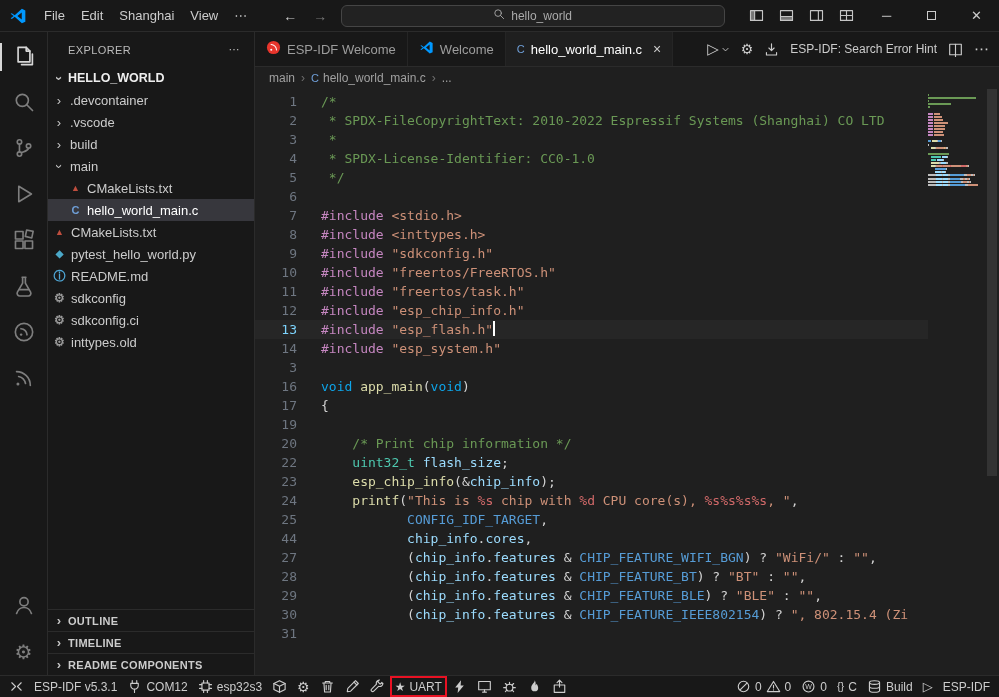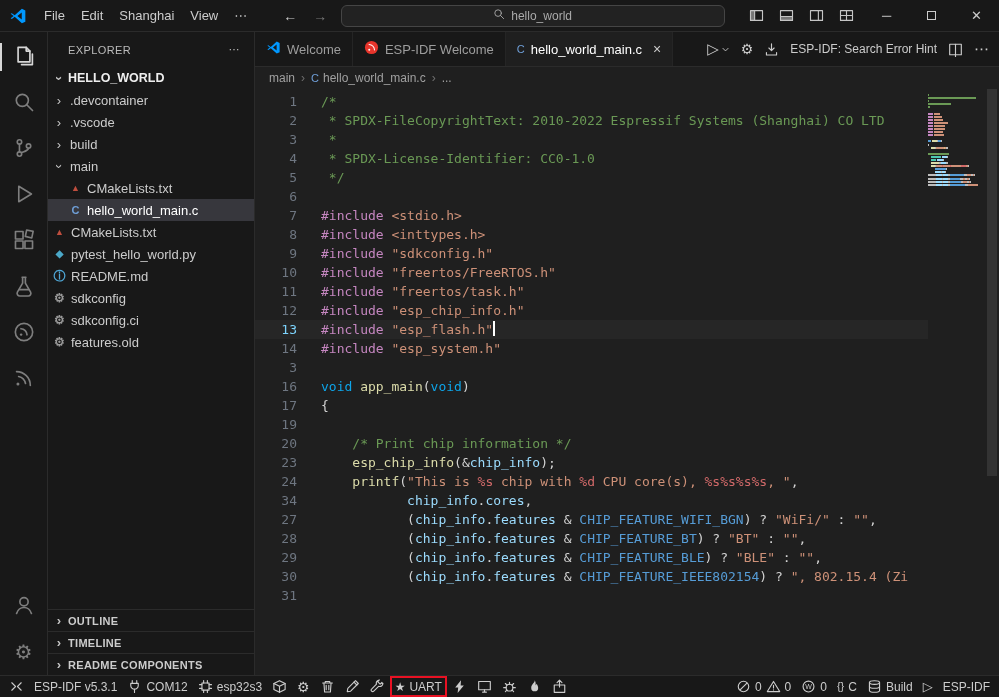--- a/index.html
+++ b/index.html
@@ -264,21 +264,21 @@
         <div class="tree-row" style="padding-left: 4px;">
           <span class="icon file-ic" style="color: rgb(154, 154, 154); font-size: 12px;">⚙</span>
           <span>sdkconfig</span>
         </div>
         <div class="tree-row" style="padding-left: 4px;">
           <span class="icon file-ic" style="color: rgb(154, 154, 154); font-size: 12px;">⚙</span>
           <span>sdkconfig.ci</span>
         </div>
         <div class="tree-row" style="padding-left: 4px;">
           <span class="icon file-ic" style="color: rgb(154, 154, 154); font-size: 12px;">⚙</span>
-          <span>features.old</span>
+          <span>inttypes.old</span>
         </div>
       </div>
     <div class="spacer"></div>
     <div>
         <div class="panel-row">
           <span class="chev">›</span>
           <span>OUTLINE</span>
         </div>
         <div class="panel-row">
           <span class="chev">›</span>
@@ -287,33 +287,33 @@
         <div class="panel-row">
           <span class="chev">›</span>
           <span>README COMPONENTS</span>
         </div>
       </div>
   </div>
 
   <div class="editor">
     <div class="tabbar">
       <div class="tabs">
-          <div class="tab">
-            <span class="icon"><svg width="15" height="15" viewBox="0 0 24 24">
-                <path fill="#0098ff" d="M17.2 2.4 7.6 11.1 3.8 8.2 2.2 9l4 3-4 3 1.6.9 3.8-2.9 9.6 8.7 4.6-2.2V4.6zM17 7.2v9.6L11.2 12z"></path>
-              </svg></span>
-            <span>Welcome</span>
-          </div>
           <div class="tab">
             <span class="icon"><svg width="15" height="15" viewBox="0 0 16 16">
                 <circle cx="8" cy="8" r="7" fill="#e7352c"></circle>
                 <path d="M5.4 4.8a6.2 6.2 0 0 1 5.8 5.8" fill="none" stroke="#fff" stroke-width="1.1" stroke-linecap="round"></path>
                 <circle cx="5.6" cy="10.4" r="1.1" fill="#fff"></circle>
               </svg></span>
             <span>ESP-IDF Welcome</span>
+          </div>
+          <div class="tab">
+            <span class="icon"><svg width="15" height="15" viewBox="0 0 24 24">
+                <path fill="#0098ff" d="M17.2 2.4 7.6 11.1 3.8 8.2 2.2 9l4 3-4 3 1.6.9 3.8-2.9 9.6 8.7 4.6-2.2V4.6zM17 7.2v9.6L11.2 12z"></path>
+              </svg></span>
+            <span>Welcome</span>
           </div>
           <div class="tab active">
             <span class="icon" style="color: rgb(111, 159, 216); font-size: 11px;">C</span>
             <span>hello_world_main.c</span>
             <span class="close">×</span>
           </div>
         </div>
       <div class="editor-actions">
           <span class="ea-item">
             <span class="icon" style="font-size: 15px;">▷</span>
@@ -377,23 +377,25 @@
           <div class="code-line"><span class="line-number">10</span><span class="line-text"><span class="tk-d">#include</span><span class="tk-p"> </span><span class="tk-s">"freertos/FreeRTOS.h"</span></span></div>
           <div class="code-line"><span class="line-number">11</span><span class="line-text"><span class="tk-d">#include</span><span class="tk-p"> </span><span class="tk-s">"freertos/task.h"</span></span></div>
           <div class="code-line"><span class="line-number">12</span><span class="line-text"><span class="tk-d">#include</span><span class="tk-p"> </span><span class="tk-s">"esp_chip_info.h"</span></span></div>
           <div class="code-line active"><span class="line-number">13</span><span class="line-text"><span class="tk-d">#include</span><span class="tk-p"> </span><span class="tk-s">"esp_flash.h"</span><span class="caret"></span></span></div>
           <div class="code-line"><span class="line-number">14</span><span class="line-text"><span class="tk-d">#include</span><span class="tk-p"> </span><span class="tk-s">"esp_system.h"</span></span></div>
           <div class="code-line"><span class="line-number">3</span><span class="line-text"></span></div>
           <div class="code-line"><span class="line-number">16</span><span class="line-text"><span class="tk-k">void</span><span class="tk-p"> </span><span class="tk-f">app_main</span><span class="tk-p">(</span><span class="tk-k">void</span><span class="tk-p">)</span></span></div>
           <div class="code-line"><span class="line-number">17</span><span class="line-text"><span class="tk-p">{</span></span></div>
           <div class="code-line"><span class="line-number">19</span><span class="line-text"></span></div>
           <div class="code-line"><span class="line-number">20</span><span class="line-text"><span class="tk-c">    /* Print chip information */</span></span></div>
+          <div class="code-line"><span class="line-number">22</span><span class="line-text"><span class="tk-p">    </span><span class="tk-t">uint32_t</span><span class="tk-p"> </span><span class="tk-v">flash_size</span><span class="tk-p">;</span></span></div>
           <div class="code-line"><span class="line-number">23</span><span class="line-text"><span class="tk-p">    </span><span class="tk-f">esp_chip_info</span><span class="tk-p">(&amp;</span><span class="tk-v">chip_info</span><span class="tk-p">);</span></span></div>
           <div class="code-line"><span class="line-number">24</span><span class="line-text"><span class="tk-p">    </span><span class="tk-f">printf</span><span class="tk-p">(</span><span class="tk-s">"This is </span><span class="tk-fm">%s</span><span class="tk-s"> chip with </span><span class="tk-fm">%d</span><span class="tk-s"> CPU core(s), </span><span class="tk-fm">%s%s%s%s</span><span class="tk-s">, "</span><span class="tk-p">,</span></span></div>
-          <div class="code-line"><span class="line-number">34</span><span class="line-text"><span class="tk-p">           </span><span class="tk-v">chip_info</span><span class="tk-p">.</span><span class="tk-v">cores</span><span class="tk-p">,</span></span></div>
+          <div class="code-line"><span class="line-number">25</span><span class="line-text"><span class="tk-p">           </span><span class="tk-m">CONFIG_IDF_TARGET</span><span class="tk-p">,</span></span></div>
+          <div class="code-line"><span class="line-number">44</span><span class="line-text"><span class="tk-p">           </span><span class="tk-v">chip_info</span><span class="tk-p">.</span><span class="tk-v">cores</span><span class="tk-p">,</span></span></div>
           <div class="code-line"><span class="line-number">27</span><span class="line-text"><span class="tk-p">           (</span><span class="tk-v">chip_info</span><span class="tk-p">.</span><span class="tk-v">features</span><span class="tk-p"> &amp; </span><span class="tk-m">CHIP_FEATURE_WIFI_BGN</span><span class="tk-p">) ? </span><span class="tk-s">"WiFi/"</span><span class="tk-p"> : </span><span class="tk-s">""</span><span class="tk-p">,</span></span></div>
           <div class="code-line"><span class="line-number">28</span><span class="line-text"><span class="tk-p">           (</span><span class="tk-v">chip_info</span><span class="tk-p">.</span><span class="tk-v">features</span><span class="tk-p"> &amp; </span><span class="tk-m">CHIP_FEATURE_BT</span><span class="tk-p">) ? </span><span class="tk-s">"BT"</span><span class="tk-p"> : </span><span class="tk-s">""</span><span class="tk-p">,</span></span></div>
           <div class="code-line"><span class="line-number">29</span><span class="line-text"><span class="tk-p">           (</span><span class="tk-v">chip_info</span><span class="tk-p">.</span><span class="tk-v">features</span><span class="tk-p"> &amp; </span><span class="tk-m">CHIP_FEATURE_BLE</span><span class="tk-p">) ? </span><span class="tk-s">"BLE"</span><span class="tk-p"> : </span><span class="tk-s">""</span><span class="tk-p">,</span></span></div>
           <div class="code-line"><span class="line-number">30</span><span class="line-text"><span class="tk-p">           (</span><span class="tk-v">chip_info</span><span class="tk-p">.</span><span class="tk-v">features</span><span class="tk-p"> &amp; </span><span class="tk-m">CHIP_FEATURE_IEEE802154</span><span class="tk-p">) ? </span><span class="tk-s">", 802.15.4 (Zi</span></span></div>
           <div class="code-line"><span class="line-number">31</span><span class="line-text"></span></div>
         </div>
       <div class="minimap">
           <div class="mm-line">
             <span class="mm-seg" style="width: 1.32px; background: rgb(106, 153, 85);"></span>
           </div>

